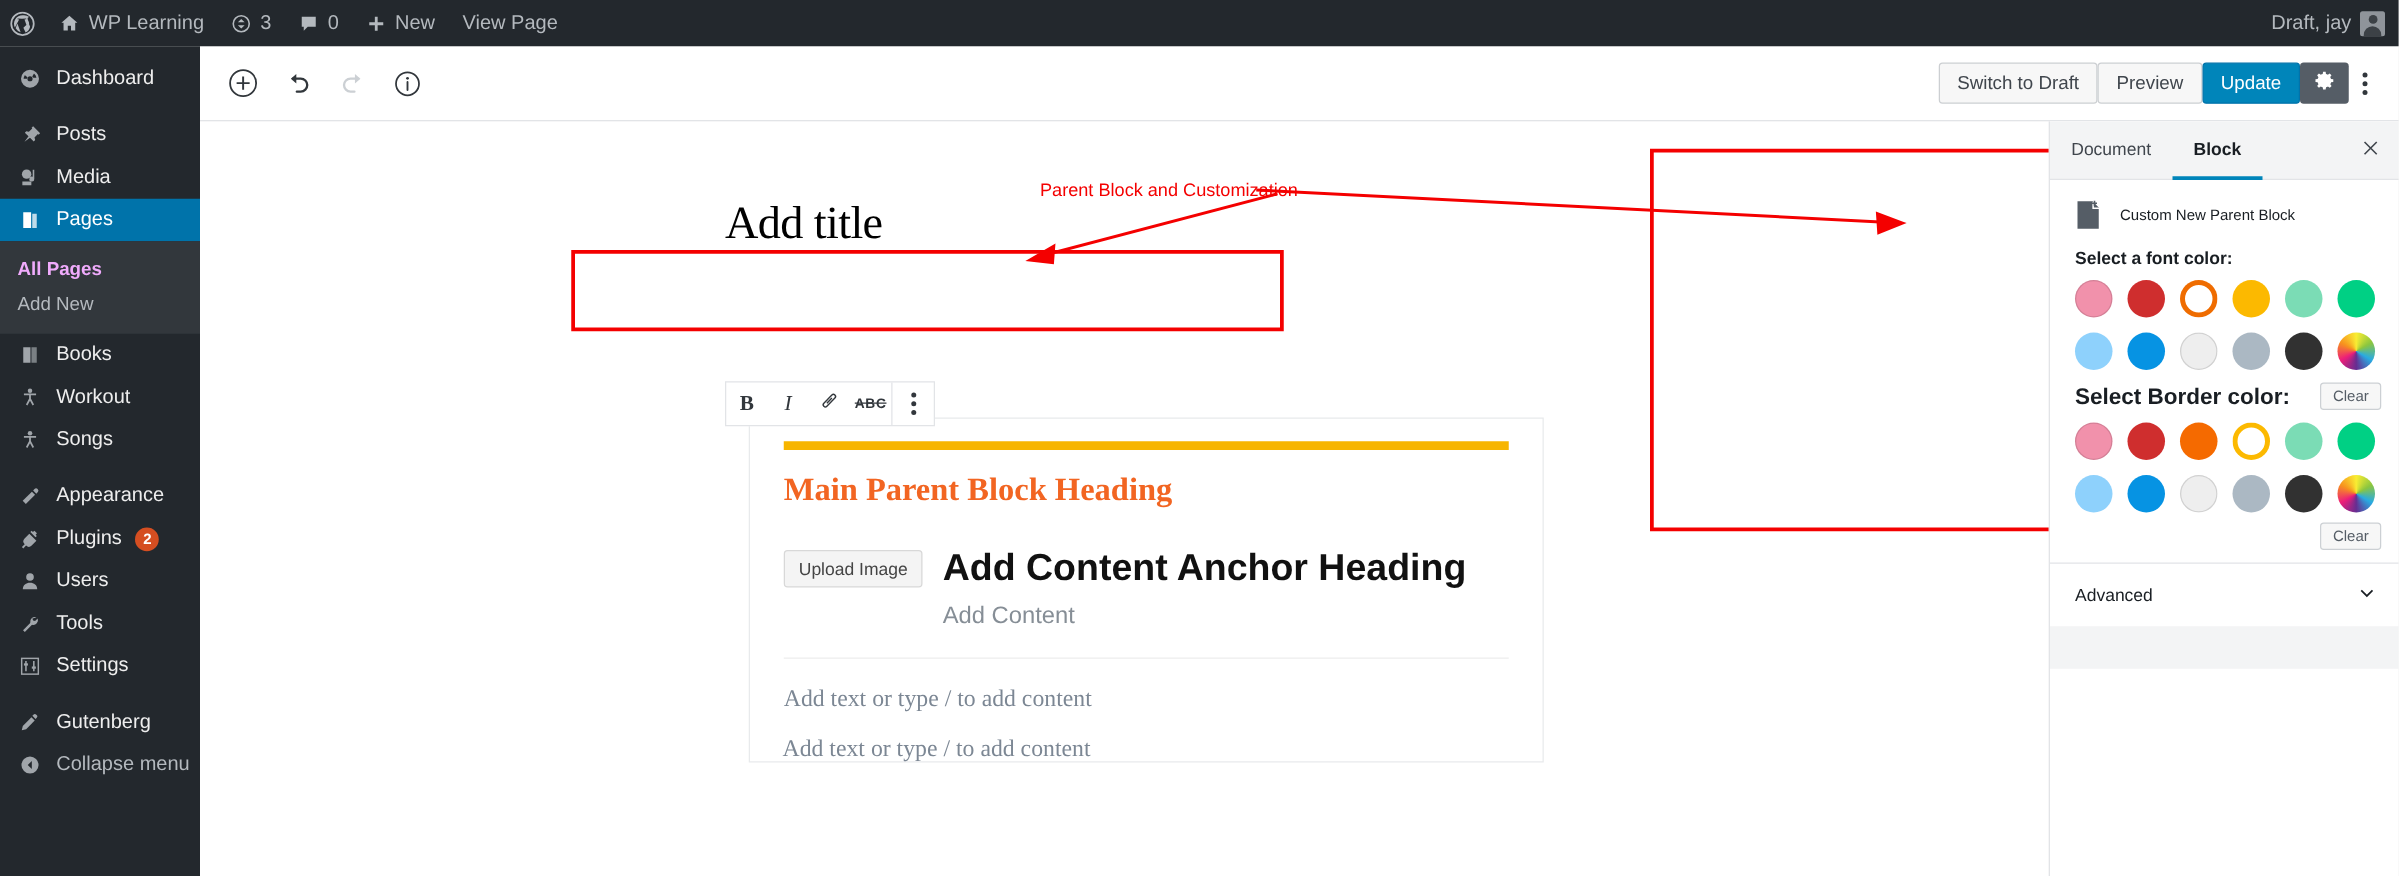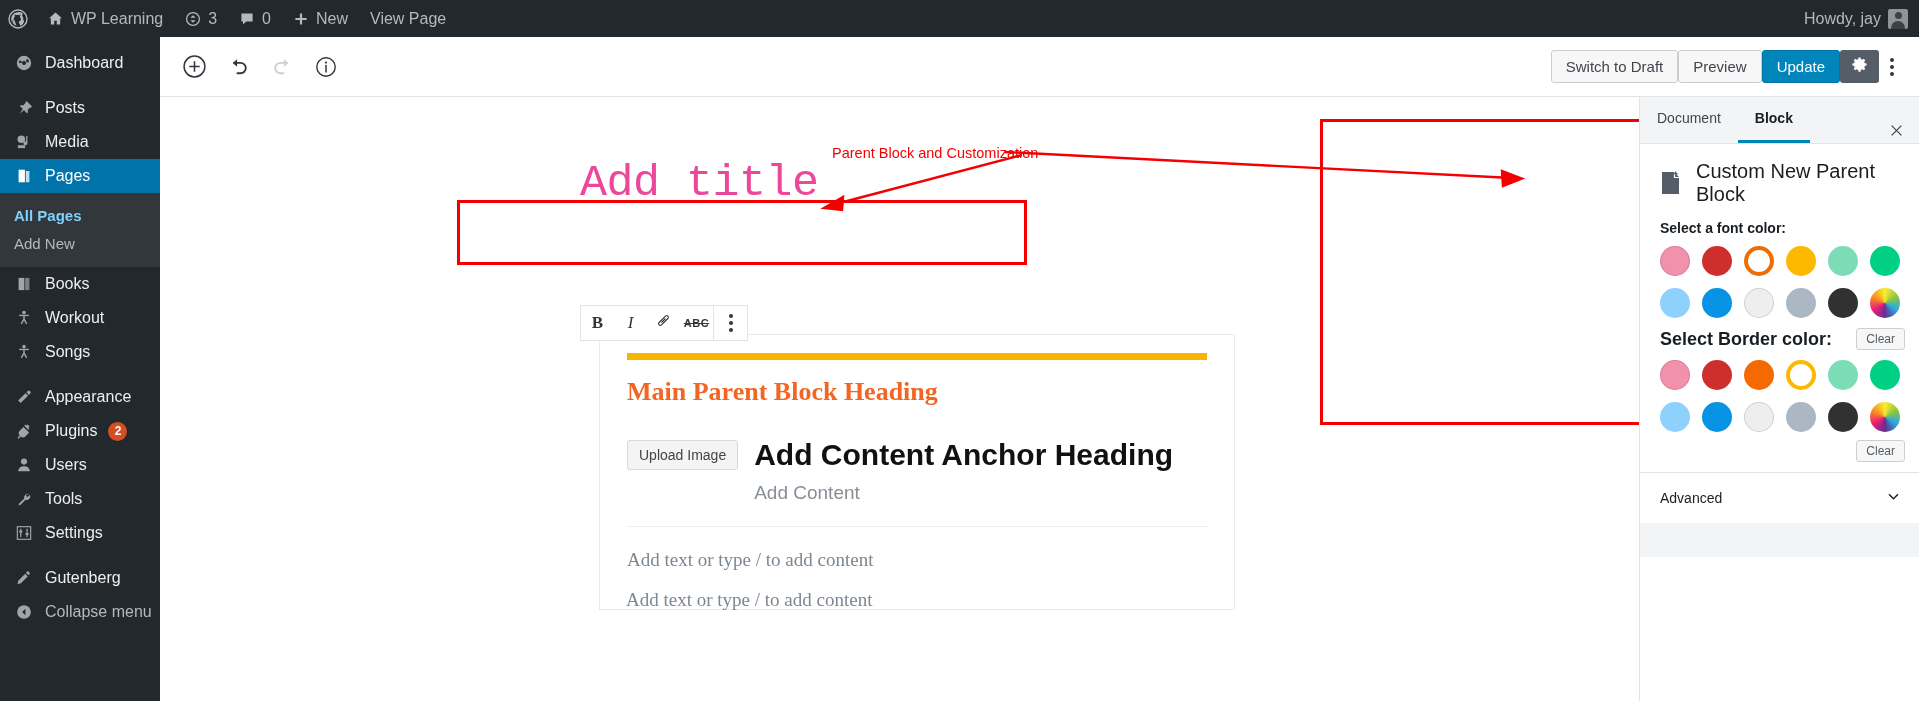--- a/index.html
+++ b/index.html
@@ -54,21 +54,21 @@
   .menu-item.gap { margin-top: 11px; }
   .menu-item.current {
     background: #0073aa; color: #fff; font-weight: 400;
   }
   .menu-item.current .mi-icon { color: #fff; }
   .submenu { background: #32373c; padding: 9px 0 9px 0; }
   .submenu-item {
     font-size: 15px; color: #b4b9be; padding: 4px 0 4px 14px;
     white-space: nowrap; line-height: 20px;
   }
-  .submenu-item.cur { color: #7dd3fc; font-weight: bold; }
+  .submenu-item.cur { color: #f0abfc; font-weight: bold; }
   .badge {
     background: #d54e21; color: #fff; font-size: 12px; font-weight: bold;
     border-radius: 10px; min-width: 19px; height: 19px; line-height: 19px;
     text-align: center; padding: 0 5px; display: inline-block;
   }
   .collapse { color: #b4b9be; }
 
   
   .edheader {
     position: absolute; left: 160px; top: 37px; width: 1759px; height: 60px;
@@ -104,21 +104,21 @@
   }
   .kebab i { width: 4px; height: 4px; border-radius: 50%; background: #32373c; display: block; }
 
   
   .canvas {
     position: absolute; left: 160px; top: 97px; width: 1479px; height: 604px;
     background: #fff; overflow: hidden;
   }
   .doc { position: absolute; left: 420px; top: 0; width: 640px; }
   .add-title {
-    font-family: Liberation Mono, monospace; font-size: 45px; color: #ec4899;
+    font-family: Liberation Serif, serif; font-size: 37px; color: #000000;
     padding-top: 62px; line-height: 1.1; letter-spacing: -0.5px;
   }
 
   
   .blk-toolbar {
     position: absolute; left: 0px; top: 208px; height: 36px;
     background: #fff; border: 1px solid #e2e4e7;
     display: flex; align-items: center; z-index: 12;
   }
   .bt-btn {
@@ -178,34 +178,34 @@
     font-size: 14.5px; white-space: nowrap; z-index: 18;
   }
   .annot-svg { position: absolute; left: 0; top: 0; width: 1919px; height: 701px; z-index: 17; pointer-events: none; }
 
   
   .settings {
     position: absolute; right: 0; top: 97px; width: 280px; height: 604px;
     background: #fff; border-left: 1px solid #e2e4e7; z-index: 22;
   }
   .set-tabs {
-    display: flex; align-items: flex-end; height: 47px;
+    display: flex; align-items: center; height: 47px;
     background: #f3f4f5; border-bottom: 1px solid #e2e4e7;
   }
   .set-tab {
     display: flex; align-items: center; justify-content: center;
     padding: 0 17px; font-size: 14px; color: #40464d;
     border-bottom: 3px solid transparent; height: 47px;
   }
   .set-tab.active { color: #191e23; font-weight: bold; border-bottom-color: #0085ba; }
   .set-close { margin-left: auto; width: 46px; display: flex; align-items: center; justify-content: center; color: #40464d; font-size: 18px; }
   .panel-body { padding: 0; }
   .blockcard { display: flex; align-items: center; gap: 14px; padding: 16px 20px 10px 20px; }
   .blockcard .bi { width: 22px; height: 24px; flex: none; }
-  .blockcard .bname { font-size: 20px; color: #191e23; }
+  .blockcard .bname { font-size: 12px; color: #191e23; }
   .sect-label {
     font-size: 14px; color: #191e23; font-weight: bold;
     padding: 4px 20px 2px 20px;
   }
   .sect-label-row { display: flex; align-items: center; padding: 6px 14px 2px 20px; }
   .sect-label-row .sl { font-size: 18px; color: #191e23; font-weight: bold; }
   .clear-btn {
     margin-left: auto; font-size: 12px; color: #555d66;
     background: #f7f7f7; border: 1px solid #ccd0d4; border-radius: 3px;
     padding: 3px 9px;
@@ -269,21 +269,21 @@
             <path d="M8.6 3h2.8v5.6H17v2.8h-5.6V17H8.6v-5.6H3V8.6h5.6z" fill="#b4b9be"></path>
           </svg>
       </span>
       <span>New</span>
     </div>
     <div class="ab-item">
       <span>View Page</span>
     </div>
     <div class="ab-spacer"></div>
     <div class="ab-item">
-      <span>Howdy, jay</span>
+      <span>Draft, jay</span>
       <span class="ab-avatar"></span>
     </div>
   </div>
 
   <div class="sidebar">
 
     <div class="menu-item">
       <span class="mi-icon">
         <svg width="18" height="18" viewBox="0 0 20 20">
             <path d="M10 2a8 8 0 1 0 8 8 8 8 0 0 0-8-8zm0 2.2a5.8 5.8 0 0 1 5.7 5H13a3 3 0 0 0-1-1.3l1.8-3.1a5.7 5.7 0 0 0-3.8-.6zM5.3 6.6l2.4 2.1a3 3 0 0 0-.4 1.2H4.3a5.7 5.7 0 0 1 1-2.7zM10 12.3a2.3 2.3 0 1 1 2.3-2.3 2.3 2.3 0 0 1-2.3 2.3z" fill="currentColor"></path>

